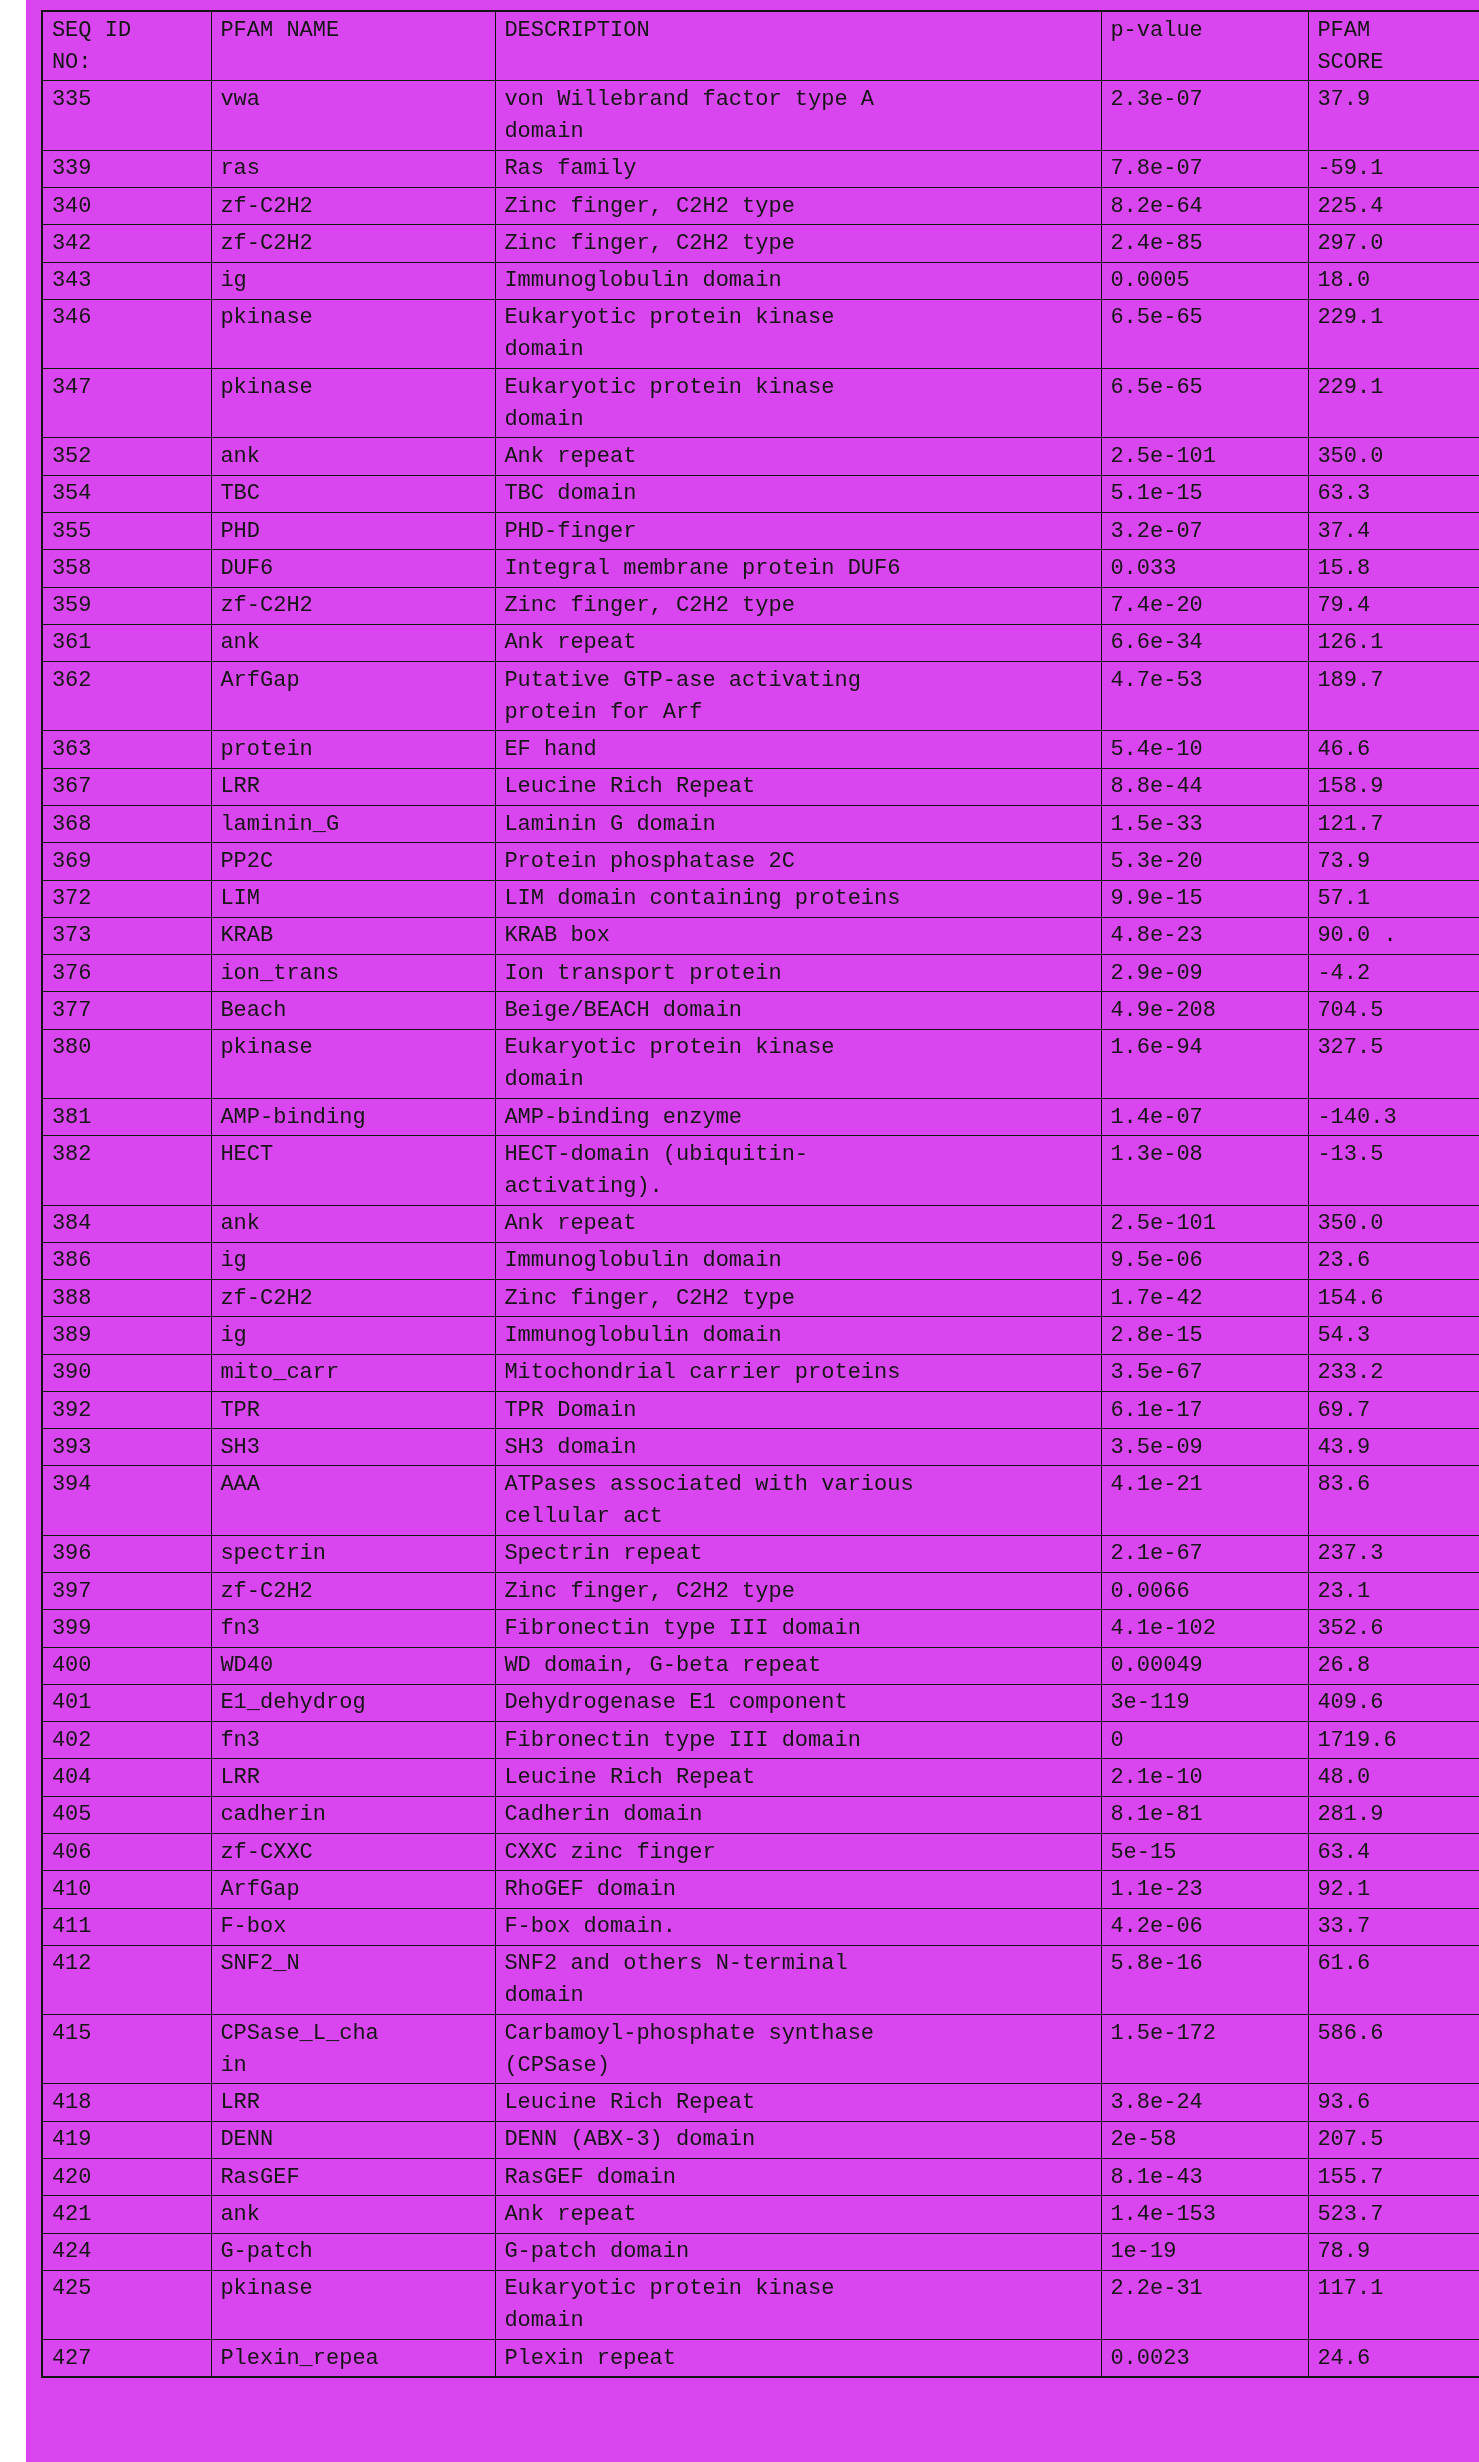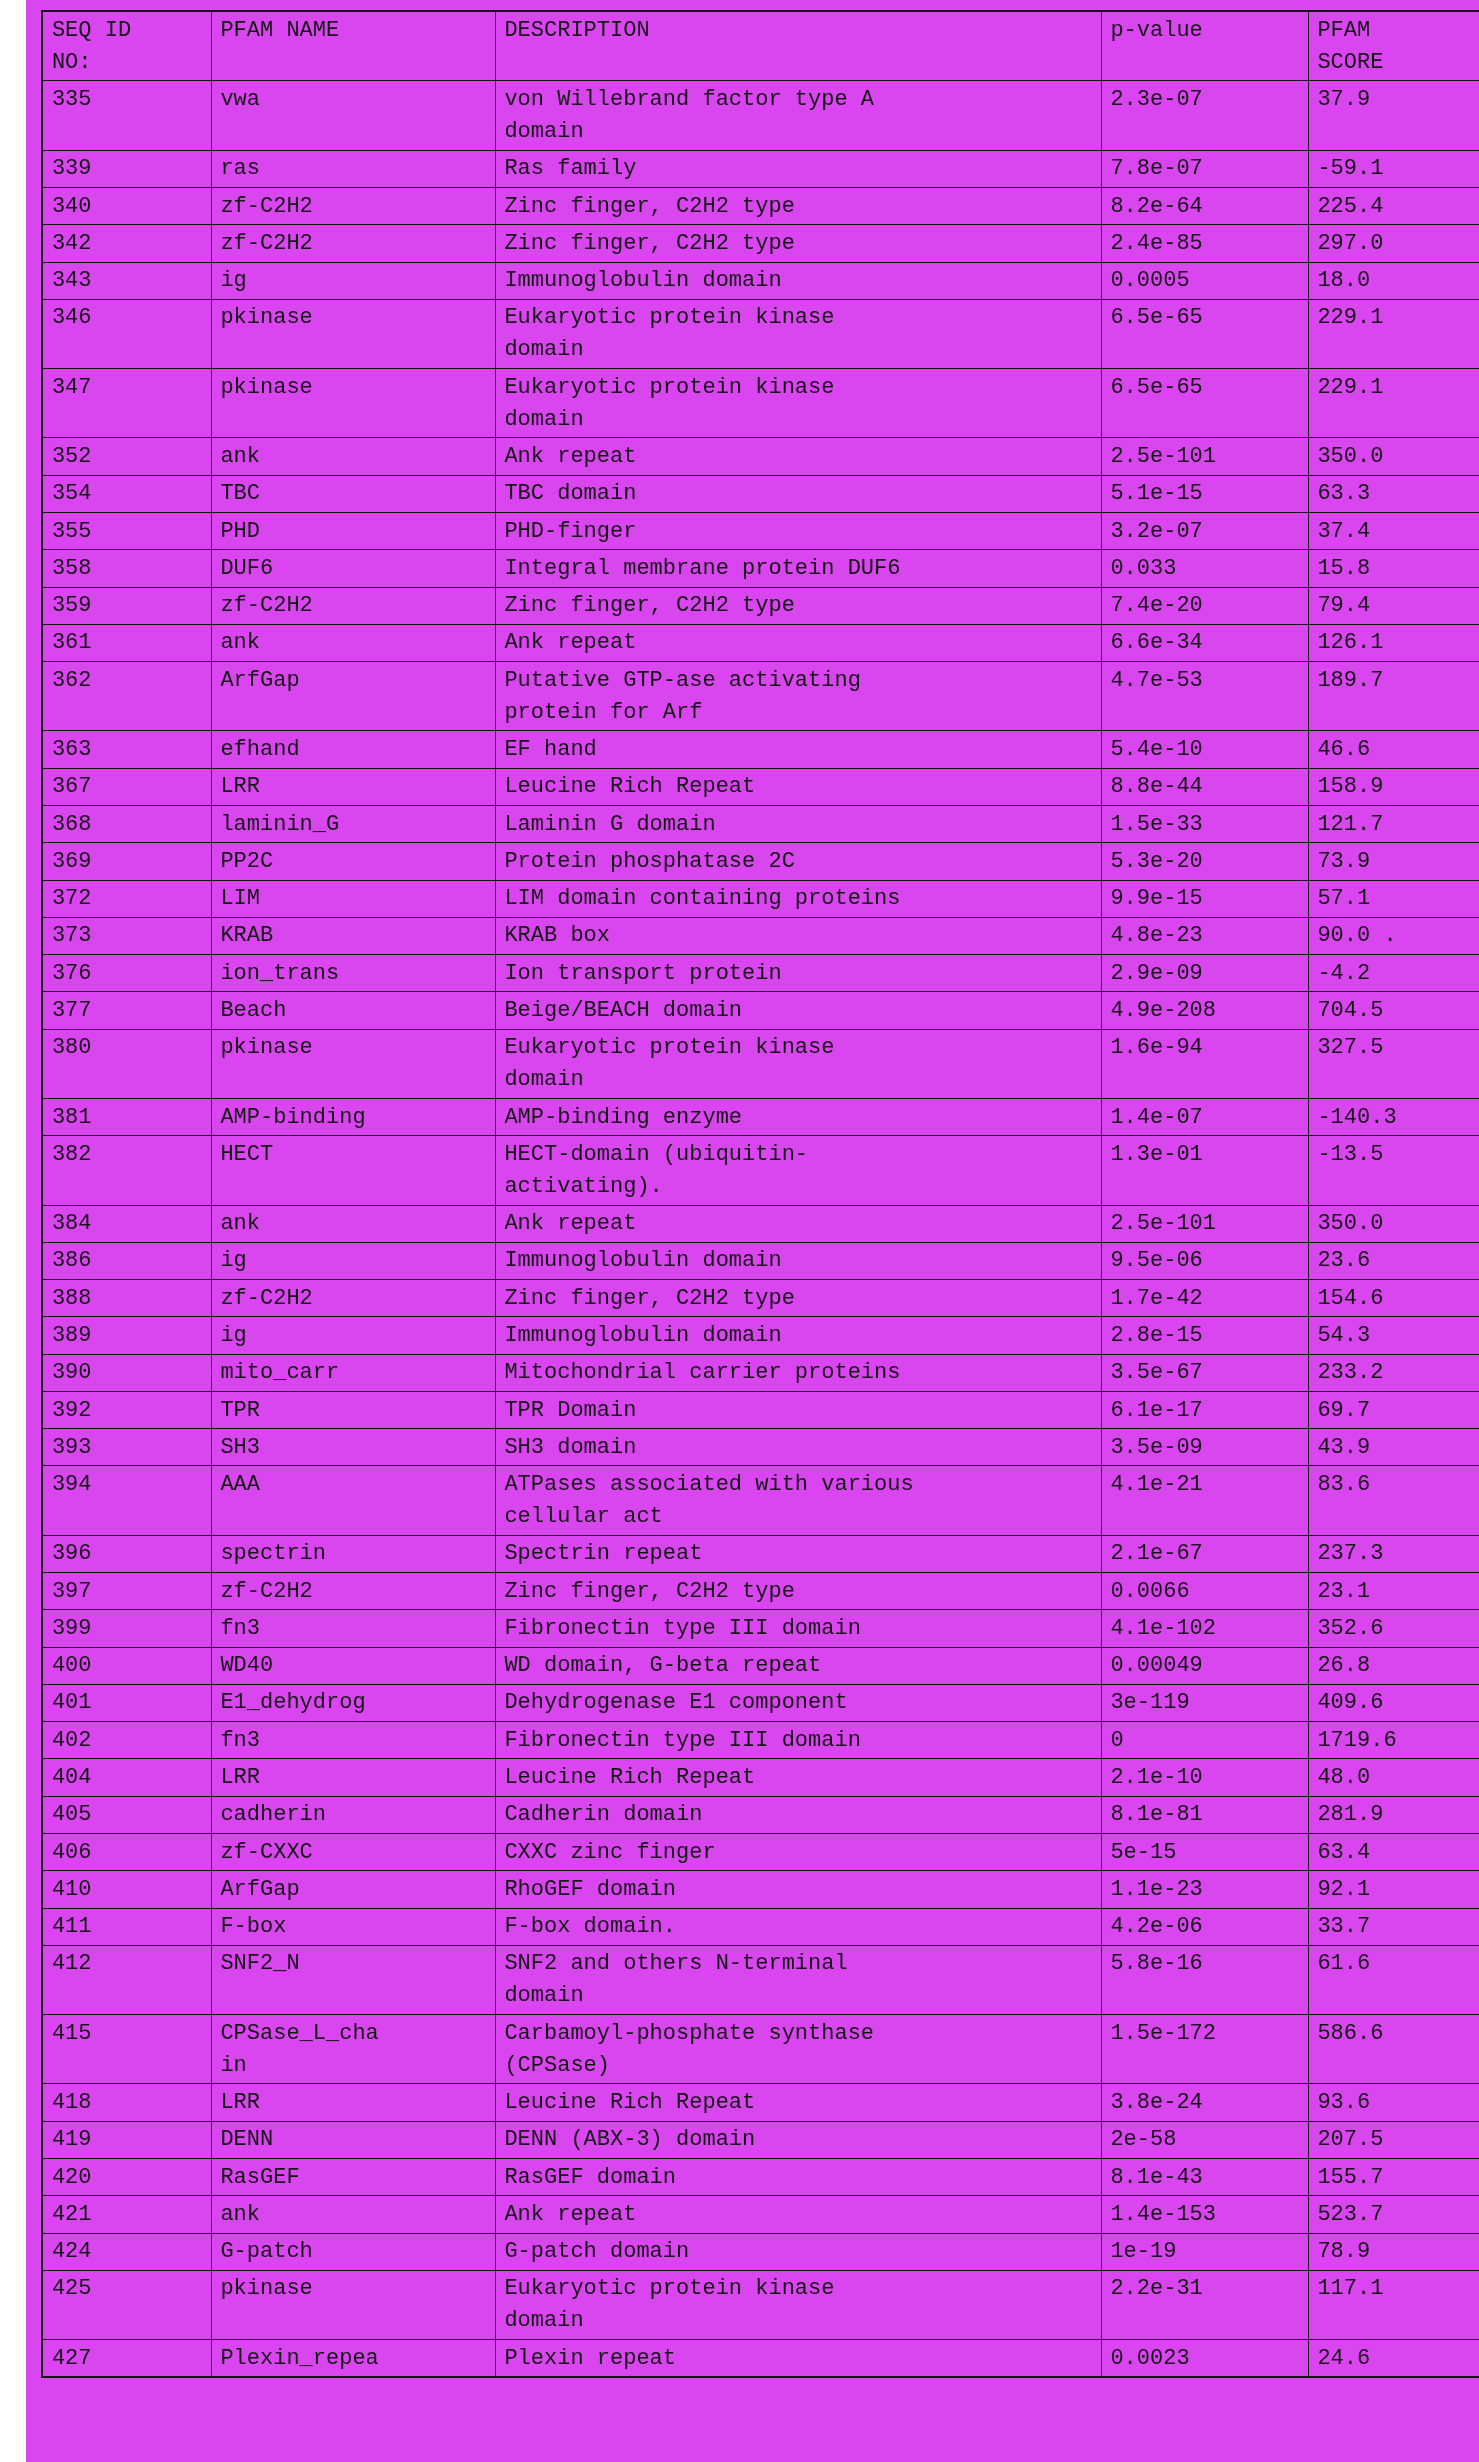--- a/index.html
+++ b/index.html
@@ -169,21 +169,21 @@
         <tr>
           <td>362</td>
           <td>ArfGap</td>
           <td>Putative GTP-ase activating
 protein for Arf</td>
           <td>4.7e-53</td>
           <td>189.7</td>
         </tr>
         <tr>
           <td>363</td>
-          <td>efhand</td>
+          <td>protein</td>
           <td>EF hand</td>
           <td>5.4e-10</td>
           <td>46.6</td>
         </tr>
         <tr>
           <td>367</td>
           <td>LRR</td>
           <td>Leucine Rich Repeat</td>
           <td>8.8e-44</td>
           <td>158.9</td>
@@ -243,21 +243,21 @@
           <td>AMP-binding</td>
           <td>AMP-binding enzyme</td>
           <td>1.4e-07</td>
           <td>-140.3</td>
         </tr>
         <tr>
           <td>382</td>
           <td>HECT</td>
           <td>HECT-domain (ubiquitin-
 activating).</td>
-          <td>1.3e-01</td>
+          <td>1.3e-08</td>
           <td>-13.5</td>
         </tr>
         <tr>
           <td>384</td>
           <td>ank</td>
           <td>Ank repeat</td>
           <td>2.5e-101</td>
           <td>350.0</td>
         </tr>
         <tr>

